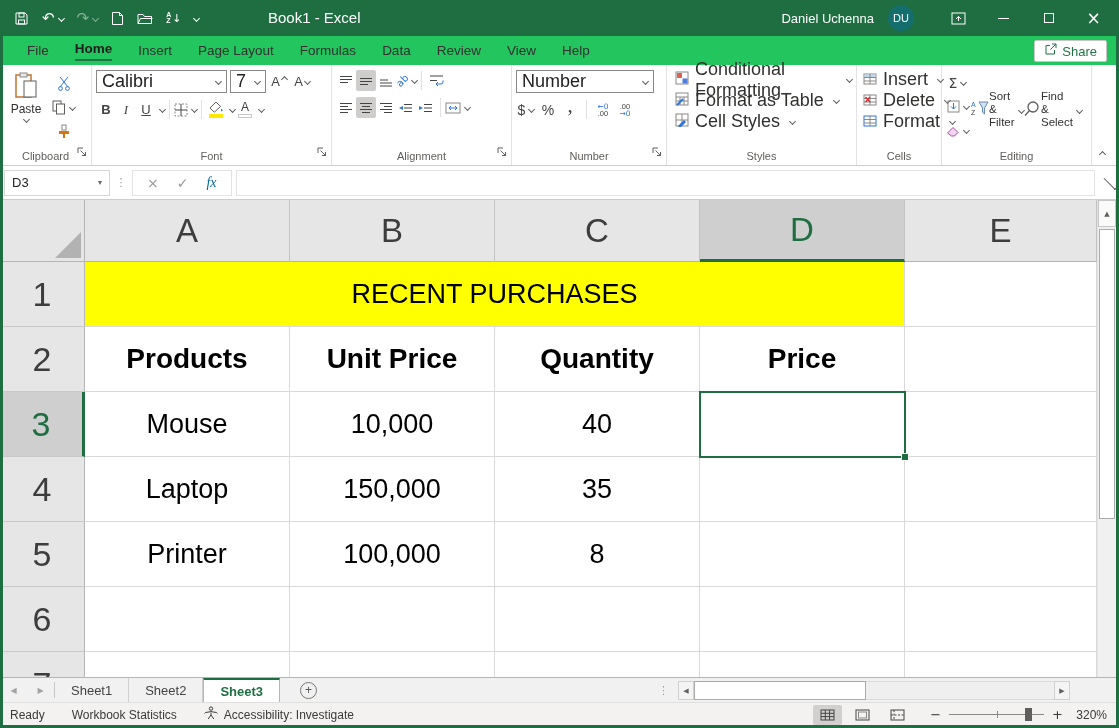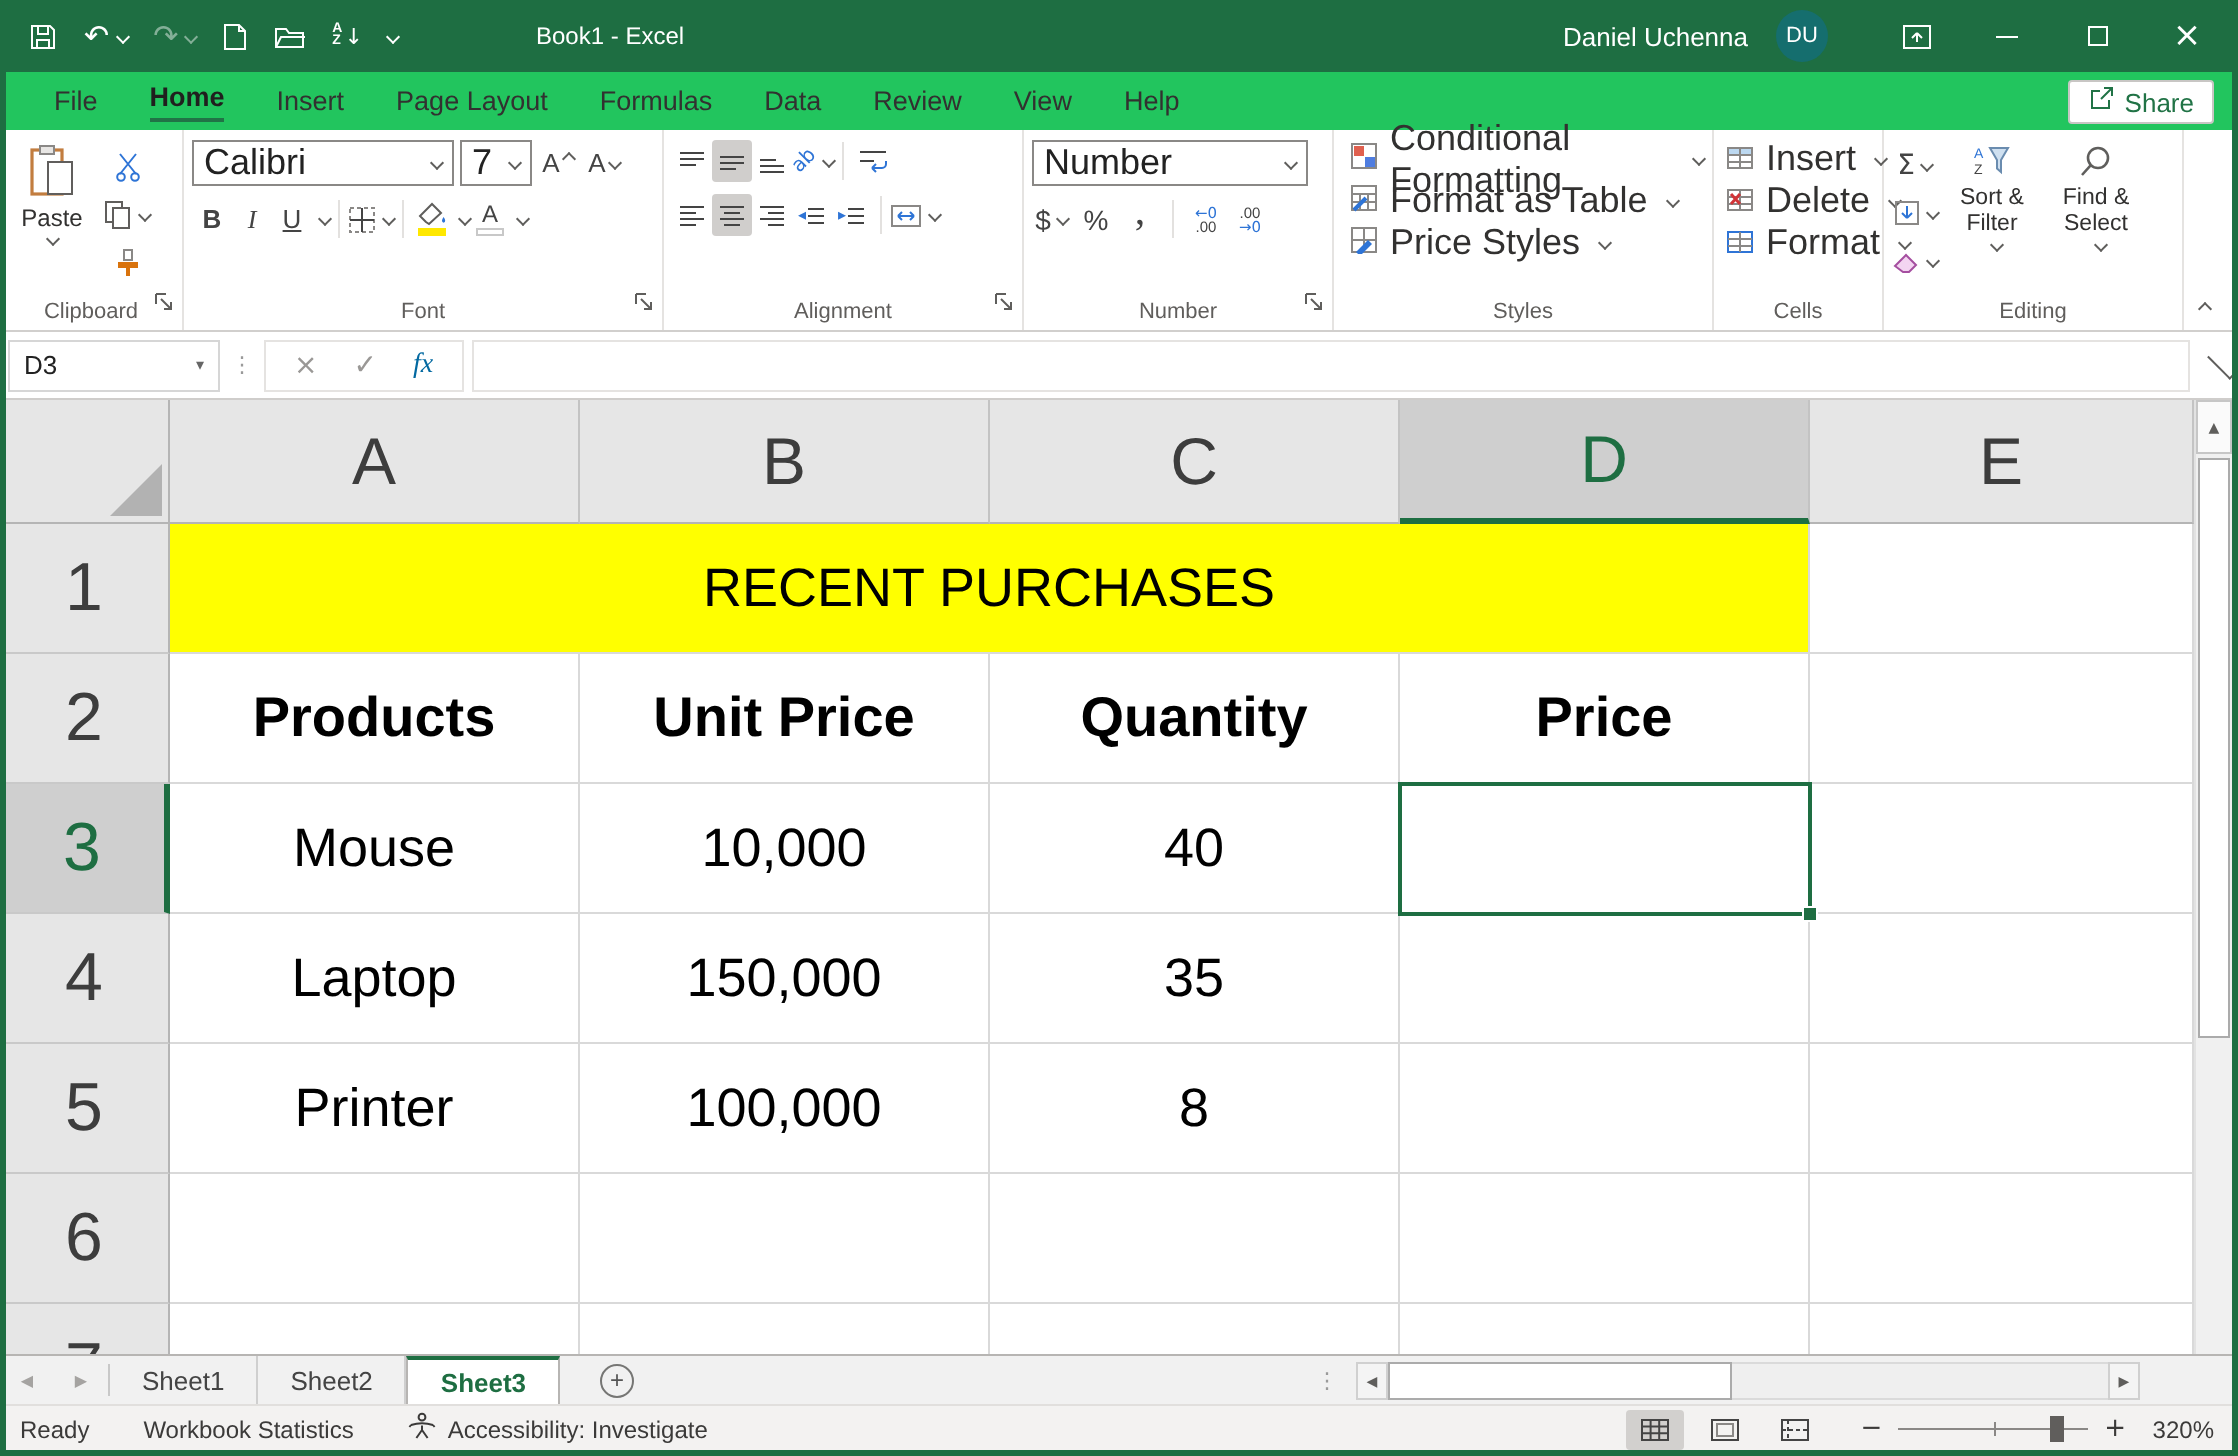--- a/index.html
+++ b/index.html
@@ -14,21 +14,21 @@
 
   
   .titlebar { position:relative; height:36px; background:#1e6e42; color:#fff; }
   .qat { position:absolute; left:14px; top:0; height:36px; display:flex; align-items:center; gap:13px; }
   .qat .qbtn { display:flex; align-items:center; color:#fff; font-size:15px; line-height:1; cursor:default; }
   .qat .dim { opacity:.45; }
   .chev-w { display:inline-block; width:5px; height:5px; border-right:1.2px solid #fff; border-bottom:1.2px solid #fff; transform:rotate(45deg); margin-left:4px; }
   .sortaz { display:flex; align-items:center; }
   .sortaz .letters { display:flex; flex-direction:column; font-size:7px; line-height:6px; font-weight:bold; }
   .sortaz .arrow { font-size:11px; margin-left:1px; }
-  .tb-title { position:absolute; left:268px; top:0; line-height:36px; font-size:12px; }
+  .tb-title { position:absolute; left:268px; top:0; line-height:36px; font-size:15px; }
   .searchbox { position:absolute; left:418px; top:5px; width:300px; height:26px; background:#a9c6b3; border-radius:2px; display:flex; align-items:center; padding-left:32px; gap:12px; color:#2f4a3d; font-size:13px; }
   .tb-right { position:absolute; right:3px; top:0; height:36px; display:flex; align-items:center; }
   .tb-user { font-size:13px; margin-right:14px; }
   .avatar { width:26px; height:26px; border-radius:50%; background:#156e6e; color:#fff; font-size:11px; display:flex; align-items:center; justify-content:center; margin-right:22px; }
   .winbtn { width:45px; height:36px; display:flex; align-items:center; justify-content:center; font-size:15px; color:#fff; }
   .winbtn .maxrect { width:10px; height:10px; border:1px solid #fff; }
   .winbtn .minbar { width:11px; height:1px; background:#fff; display:block; }
 
   
   .tabsrow { position:relative; height:29px; background:#22c55e; display:flex; align-items:flex-end; padding-left:14px; }
@@ -63,21 +63,21 @@
   .microtxt { display:flex; flex-direction:column; font-size:7.5px; line-height:7px; color:#444; text-align:center; }
   .microtxt .blue { color:#2e74d6; }
 
   .g-styles { width:190px; display:flex; flex-direction:column; gap:2px; padding-left:8px; }
   .stylerow { display:flex; align-items:center; gap:6px; height:19px; font-size:18px; color:#323130; }
 
   .g-cells { width:85px; display:flex; flex-direction:column; gap:2px; padding-left:6px; }
 
   .g-edit { width:150px; display:flex; gap:2px; }
   .editcol { display:flex; flex-direction:column; gap:3px; padding-top:2px; }
-  .bigbtn { width:50px; display:flex; flex-direction:column; align-items:center; font-size:11.5px; line-height:13px; color:#323130; text-align:center; padding-top:2px; }
+  .bigbtn { width:50px; display:flex; flex-direction:row; align-items:center; font-size:11.5px; line-height:13px; color:#323130; text-align:left; padding-top:2px; }
   .ribbon-end { flex:1; position:relative; }
   .collapse { position:absolute; right:14px; bottom:8px; }
 
   
   .fbar { height:34px; background:#fff; border-bottom:1px solid #cfcdcb; display:flex; align-items:center; position:relative; }
   .namebox { width:106px; height:26px; margin-left:4px; border:1px solid #d6d6d6; display:flex; align-items:center; padding:0 7px; font-size:13px; color:#222; }
   .namebox .nb-chev { margin-left:auto; color:#666; font-size:8px; }
   .fdots { width:22px; text-align:center; color:#9a9a9a; font-size:11px; }
   .fbtns { display:flex; align-items:center; gap:18px; padding:0 14px; height:26px; border:1px solid #e5e3e1; color:#9a9896; font-size:14px; }
   .fbtns .fx { color:#0369a1; font-family:"Liberation Serif", serif; font-style:italic; font-size:14px; }
@@ -452,21 +452,21 @@
         <span class="chev"></span>
     </div>
     <div class="stylerow">
       <span>
         <svg width="14" height="14" viewBox="0 0 14 14">
             <rect x="1" y="1" width="12" height="12" fill="none" stroke="#8a8886"></rect>
             <path d="M1 7 H13 M7 1 V13" stroke="#8a8886"></path>
             <path d="M3 13 L9 7 L11 9 L5 15 Z" fill="#2e74d6"></path>
           </svg>
       </span>
-      <span>Price Styles</span>
+      <span>Cell Styles</span>
         <span class="chev"></span>
     </div>
     <div class="glabel">Styles</div>
   </div>
 
   <div class="rgroup g-cells">
     <div class="stylerow">
       <span>
         <svg width="14" height="12" viewBox="0 0 14 12">
             <rect x="1" y="1" width="12" height="10" fill="none" stroke="#8a8886"></rect>

